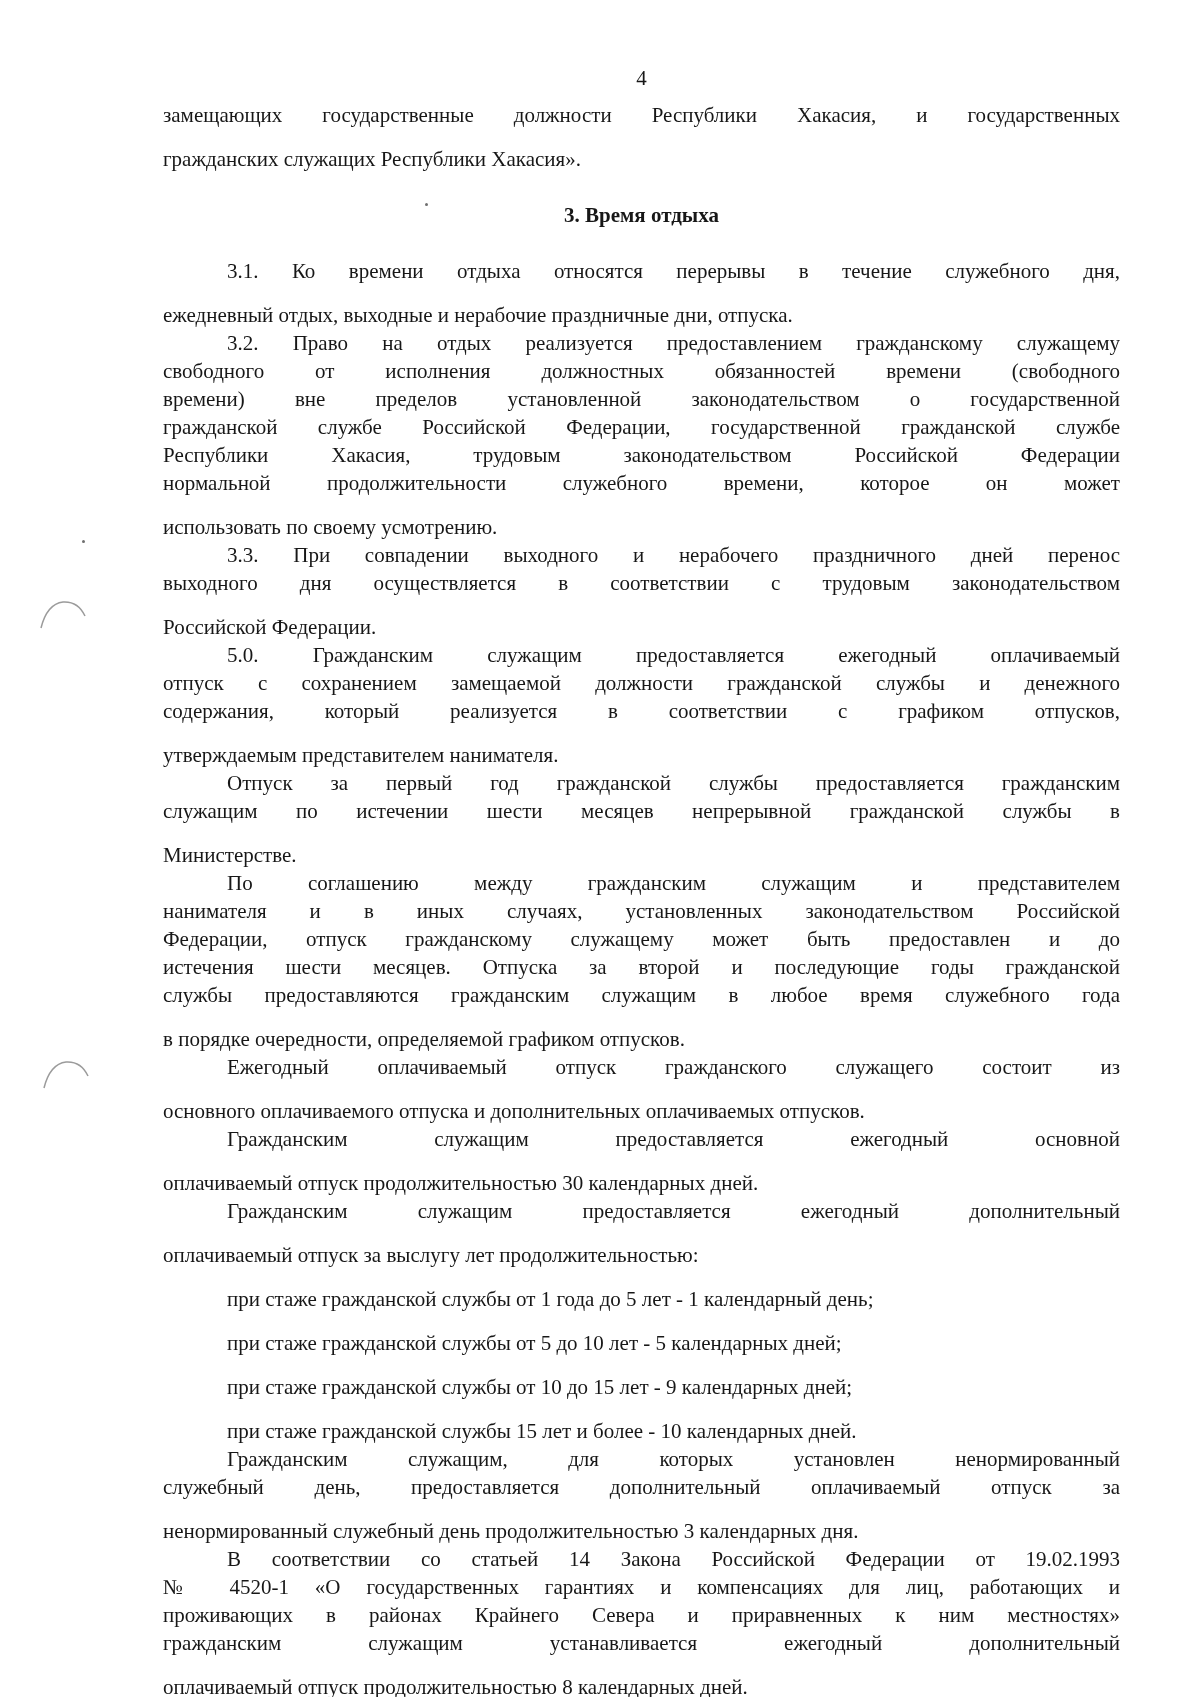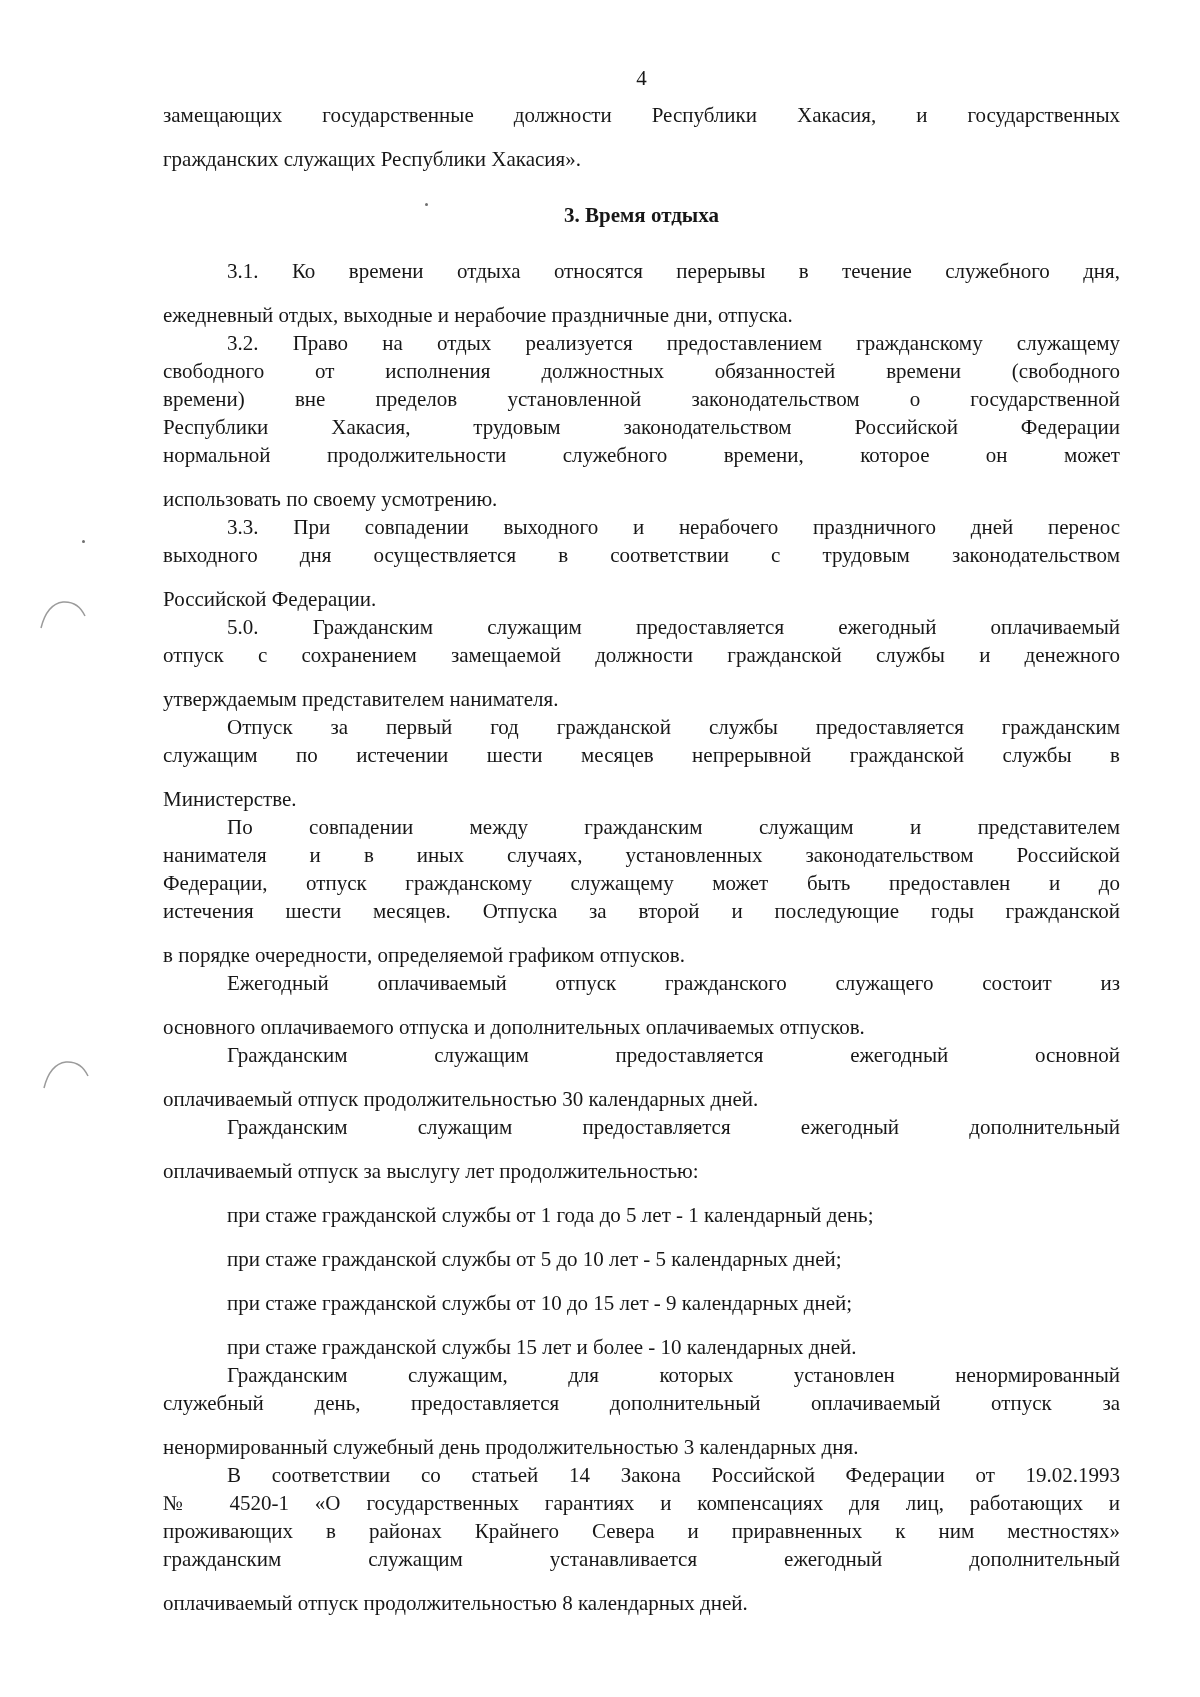--- a/index.html
+++ b/index.html
@@ -87,44 +87,47 @@
           <div class="line">3. Время отдыха</div>
         </div>
         <div class="block indented">
           <div class="line">3.1. Ко времени отдыха относятся перерывы в течение служебного дня,</div>
           <div class="line">ежедневный отдых, выходные и нерабочие праздничные дни, отпуска.</div>
         </div>
         <div class="block indented">
           <div class="line">3.2. Право на отдых реализуется предоставлением гражданскому служащему</div>
           <div class="line">свободного от исполнения должностных обязанностей времени (свободного</div>
           <div class="line">времени) вне пределов установленной законодательством о государственной</div>
+          <div class="line">гражданской службе Российской Федерации, государственной гражданской службе</div>
           <div class="line">Республики Хакасия, трудовым законодательством Российской Федерации</div>
           <div class="line">нормальной продолжительности служебного времени, которое он может</div>
           <div class="line">использовать по своему усмотрению.</div>
         </div>
         <div class="block indented">
           <div class="line">3.3. При совпадении выходного и нерабочего праздничного дней перенос</div>
           <div class="line">выходного дня осуществляется в соответствии с трудовым законодательством</div>
           <div class="line">Российской Федерации.</div>
         </div>
         <div class="block indented">
           <div class="line">5.0. Гражданским служащим предоставляется ежегодный оплачиваемый</div>
           <div class="line">отпуск с сохранением замещаемой должности гражданской службы и денежного</div>
+          <div class="line">содержания, который реализуется в соответствии с графиком отпусков,</div>
           <div class="line">утверждаемым представителем нанимателя.</div>
         </div>
         <div class="block indented">
           <div class="line">Отпуск за первый год гражданской службы предоставляется гражданским</div>
           <div class="line">служащим по истечении шести месяцев непрерывной гражданской службы в</div>
           <div class="line">Министерстве.</div>
         </div>
         <div class="block indented">
-          <div class="line">По совпадении между гражданским служащим и представителем</div>
+          <div class="line">По соглашению между гражданским служащим и представителем</div>
           <div class="line">нанимателя и в иных случаях, установленных законодательством Российской</div>
           <div class="line">Федерации, отпуск гражданскому служащему может быть предоставлен и до</div>
           <div class="line">истечения шести месяцев. Отпуска за второй и последующие годы гражданской</div>
+          <div class="line">службы предоставляются гражданским служащим в любое время служебного года</div>
           <div class="line">в порядке очередности, определяемой графиком отпусков.</div>
         </div>
         <div class="block indented">
           <div class="line">Ежегодный оплачиваемый отпуск гражданского служащего состоит из</div>
           <div class="line">основного оплачиваемого отпуска и дополнительных оплачиваемых отпусков.</div>
         </div>
         <div class="block indented">
           <div class="line">Гражданским служащим предоставляется ежегодный основной</div>
           <div class="line">оплачиваемый отпуск продолжительностью 30 календарных дней.</div>
         </div>

